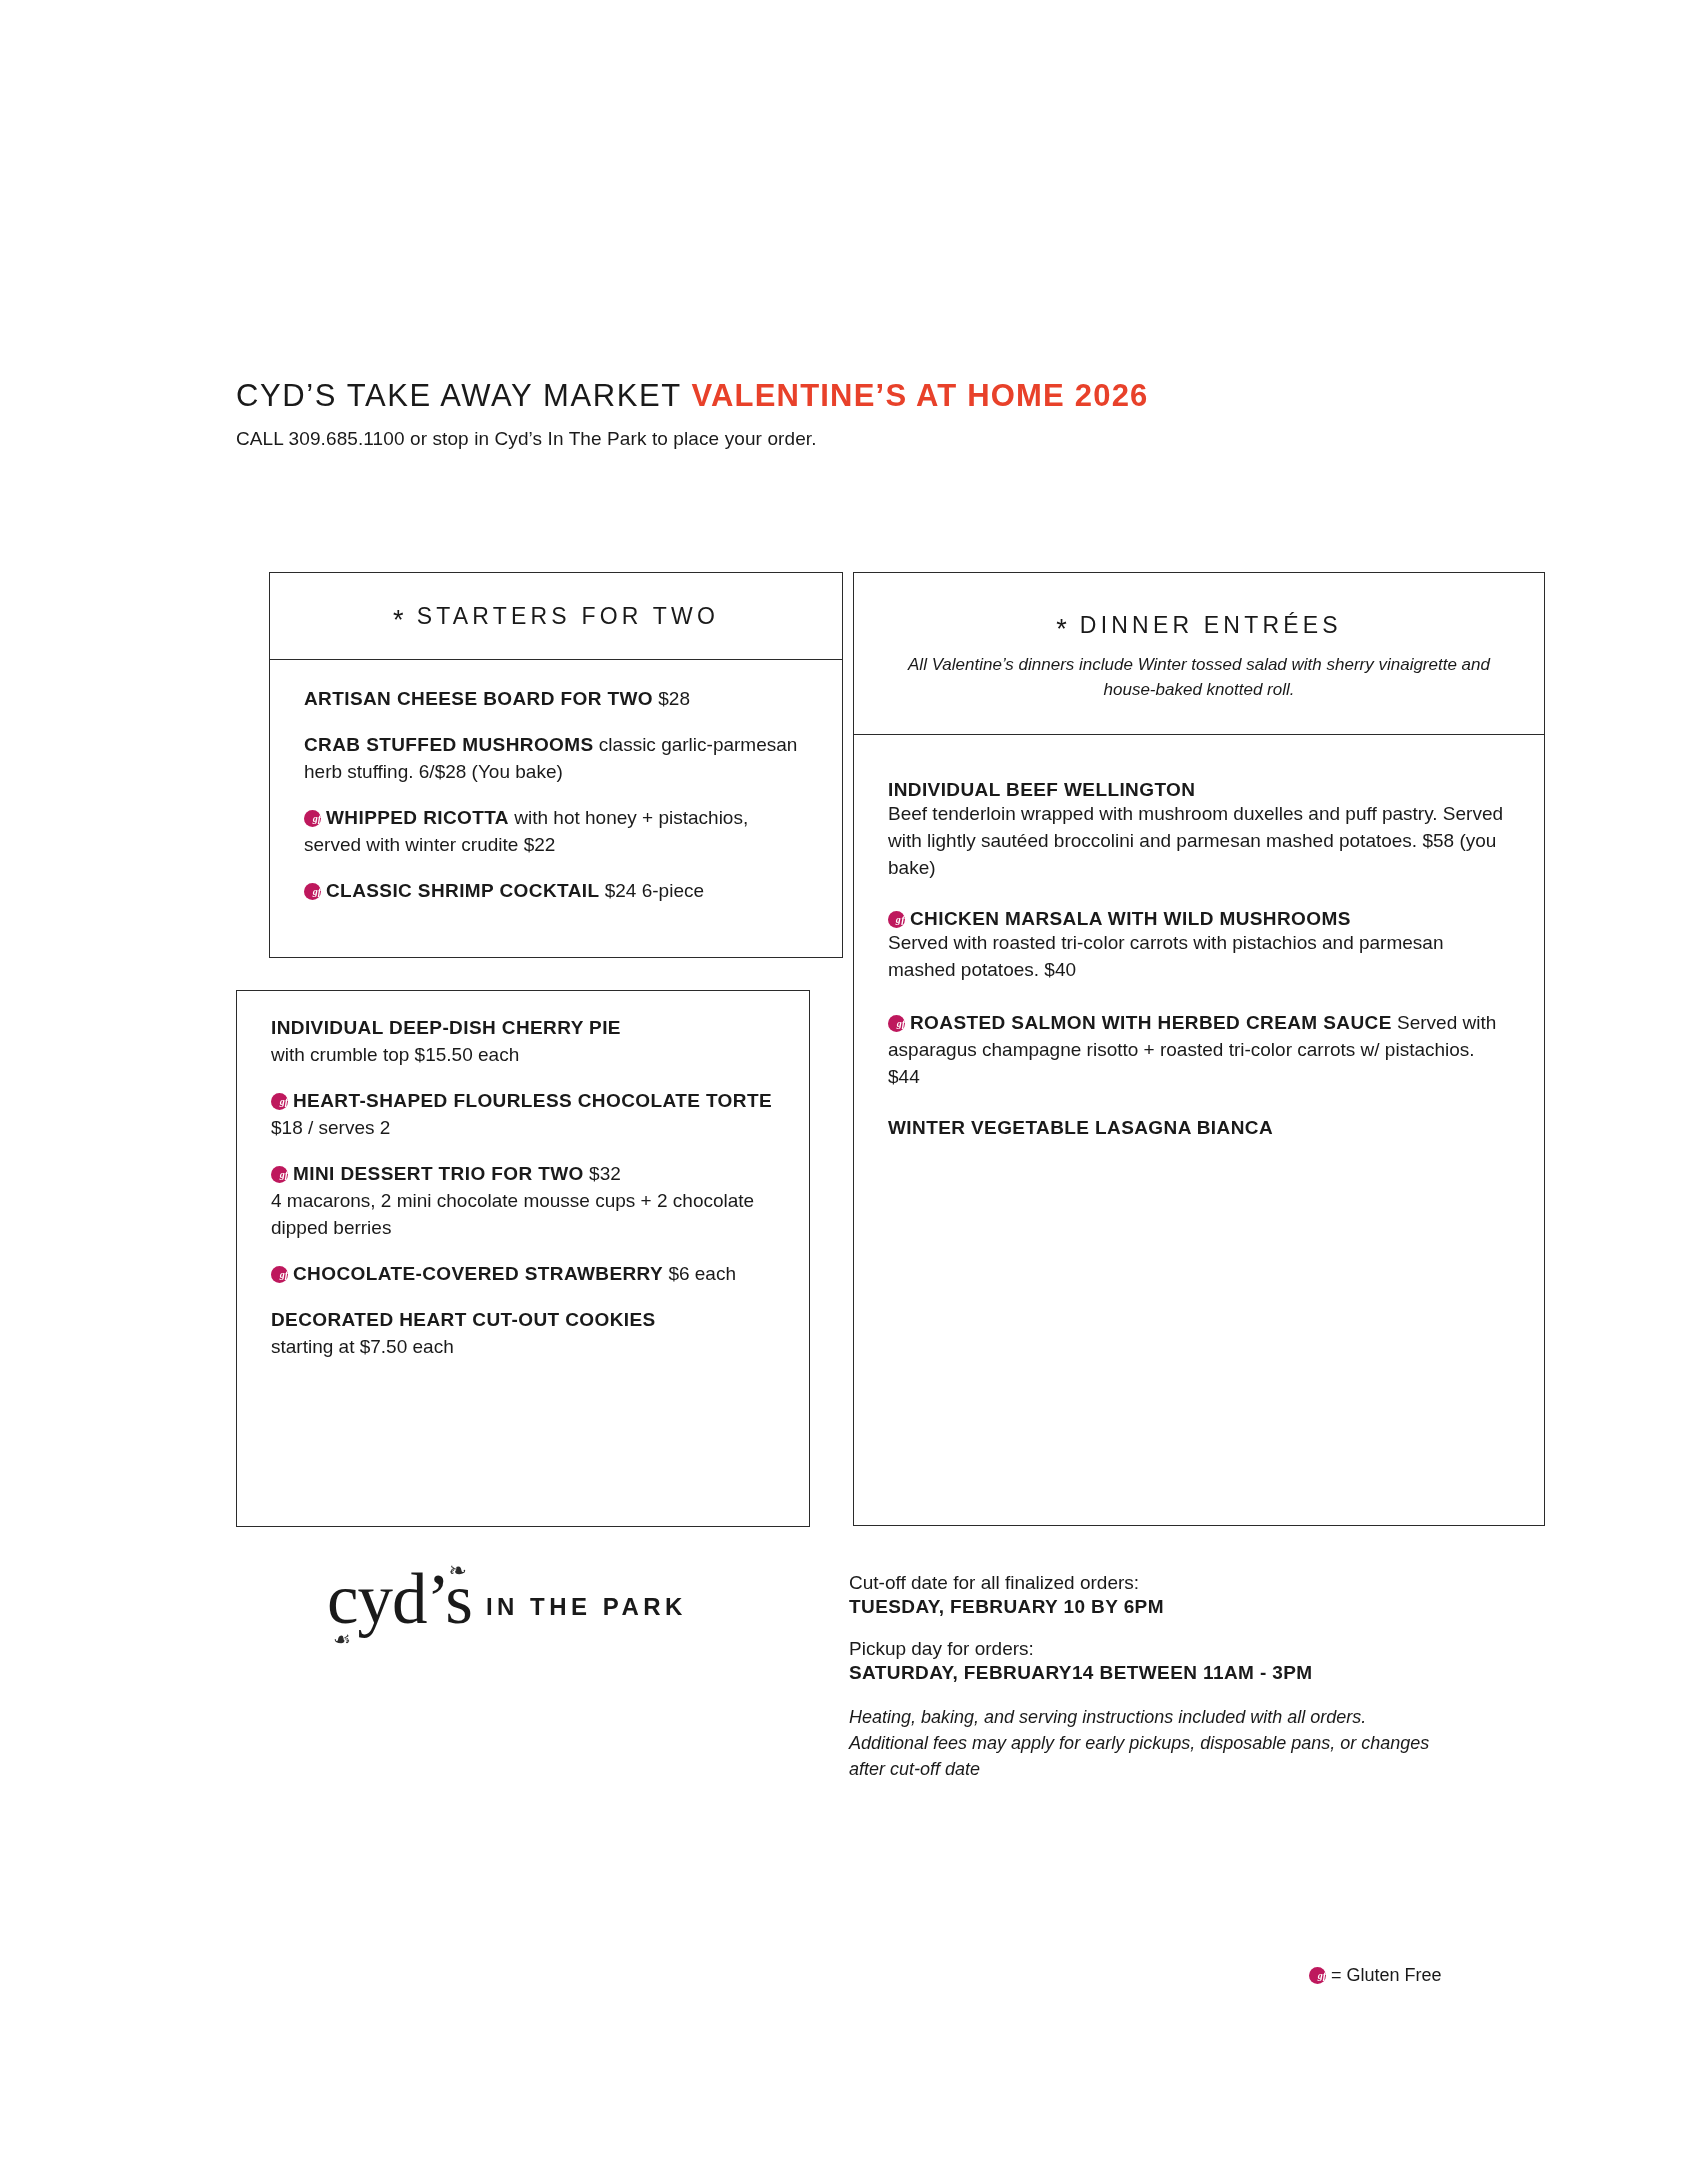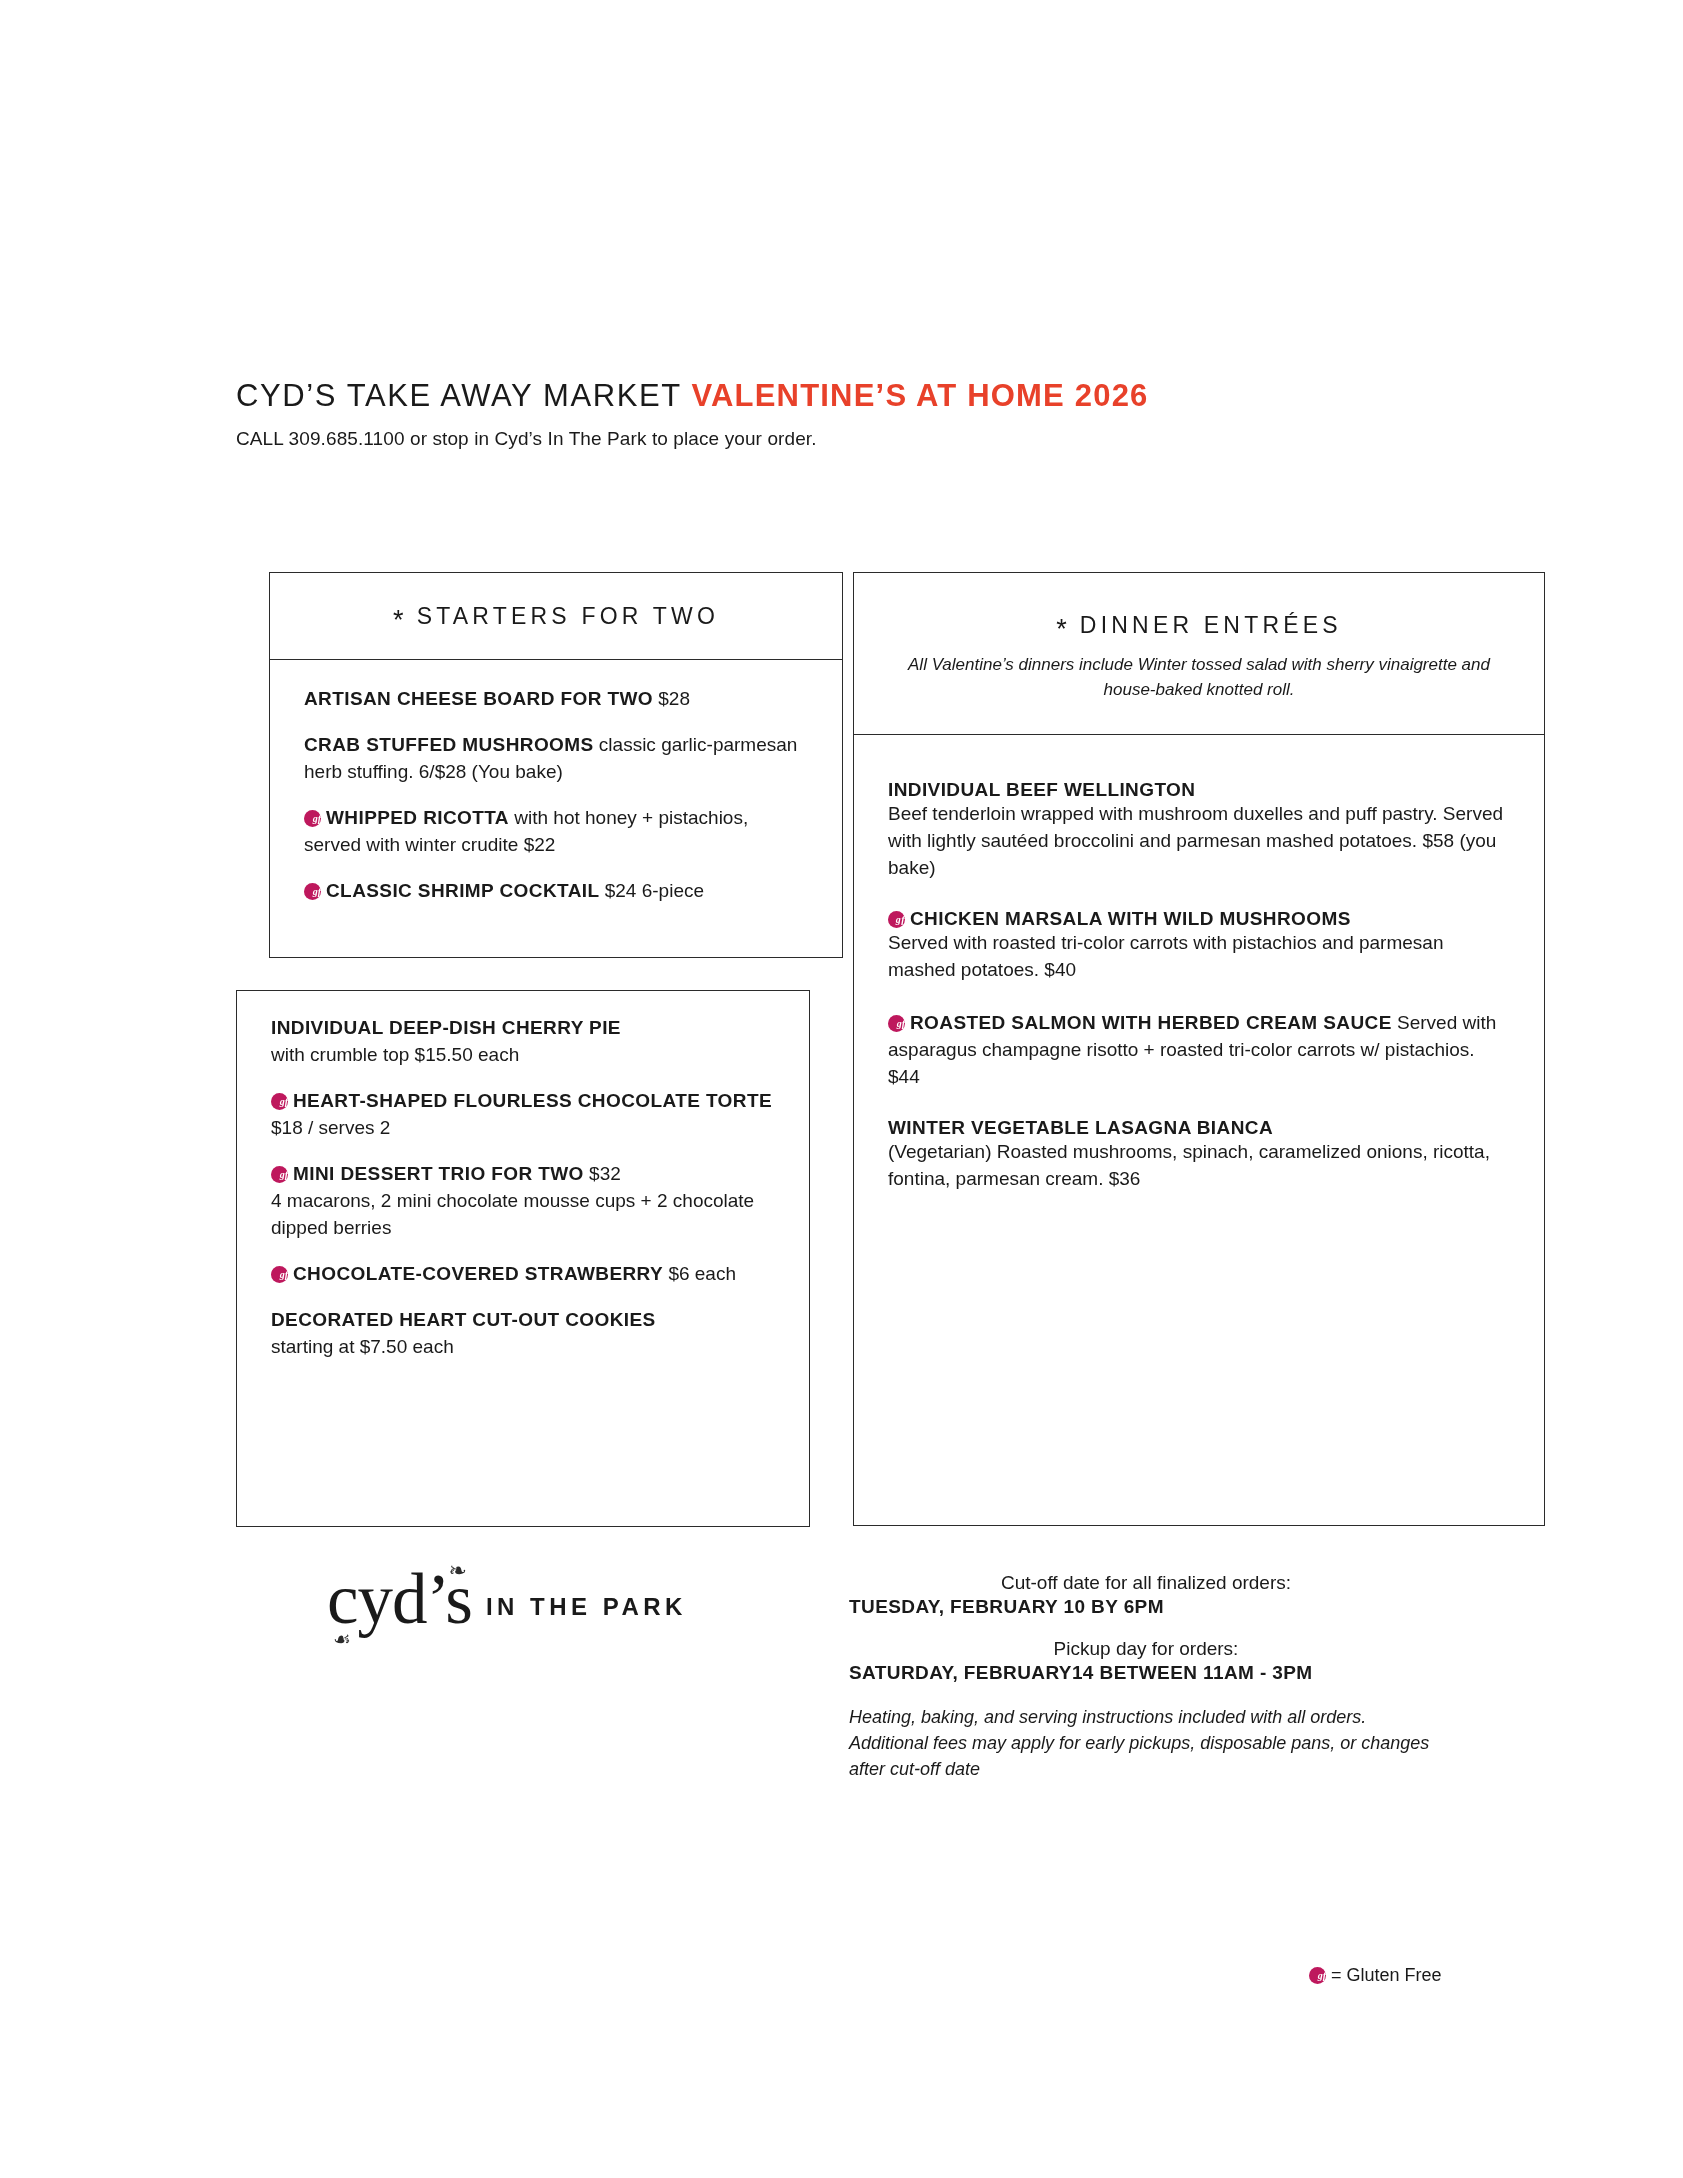--- a/index.html
+++ b/index.html
@@ -184,21 +184,21 @@
   
   .footer-info {
     position: absolute;
     left: 849px;
     top: 1572px;
     width: 594px;
     font-family: "Liberation Sans Narrow", "Liberation Sans", sans-serif;
     font-size: 19px;
     color: #1a1a1a;
   }
-  .fi-label { margin-bottom: 2px; text-align: center; }
+  .fi-label { margin-bottom: 2px; }
   .fi-value {
     font-weight: 700;
     letter-spacing: 0.4px;
     margin-bottom: 20px;
   }
   .fi-note {
     font-style: italic;
     font-size: 18px;
     line-height: 1.45;
     margin-top: 12px;
@@ -292,21 +292,20 @@
         <span class="name"><span class="gf">gf</span><span>CHICKEN MARSALA WITH WILD MUSHROOMS</span></span>
         <span class="desc">Served with roasted tri-color carrots with pistachios and parmesan mashed potatoes. $40</span>
       </div>
 
       <div class="entree">
         <span class="gf">gf</span><span class="name inline-name">ROASTED SALMON WITH HERBED CREAM SAUCE</span><span class="desc desc-inline"> Served with asparagus champagne risotto + roasted tri-color carrots w/ pistachios. $44</span>
       </div>
 
       <div class="entree">
         <span class="name">WINTER VEGETABLE LASAGNA BIANCA</span>
-        <span class="desc">(Vegetarian) Roasted mushrooms, spinach, caramelized onions, ricotta, fontina, parmesan cream. $36</span>
       </div>
 
     </div>
   </div>
 
   <div class="logo-wrap">
     <div class="logo-cyds">
       <span>cyd’s</span>
       <span class="logo-leaf">❧</span>
       <span class="logo-leaf2">☙</span>

